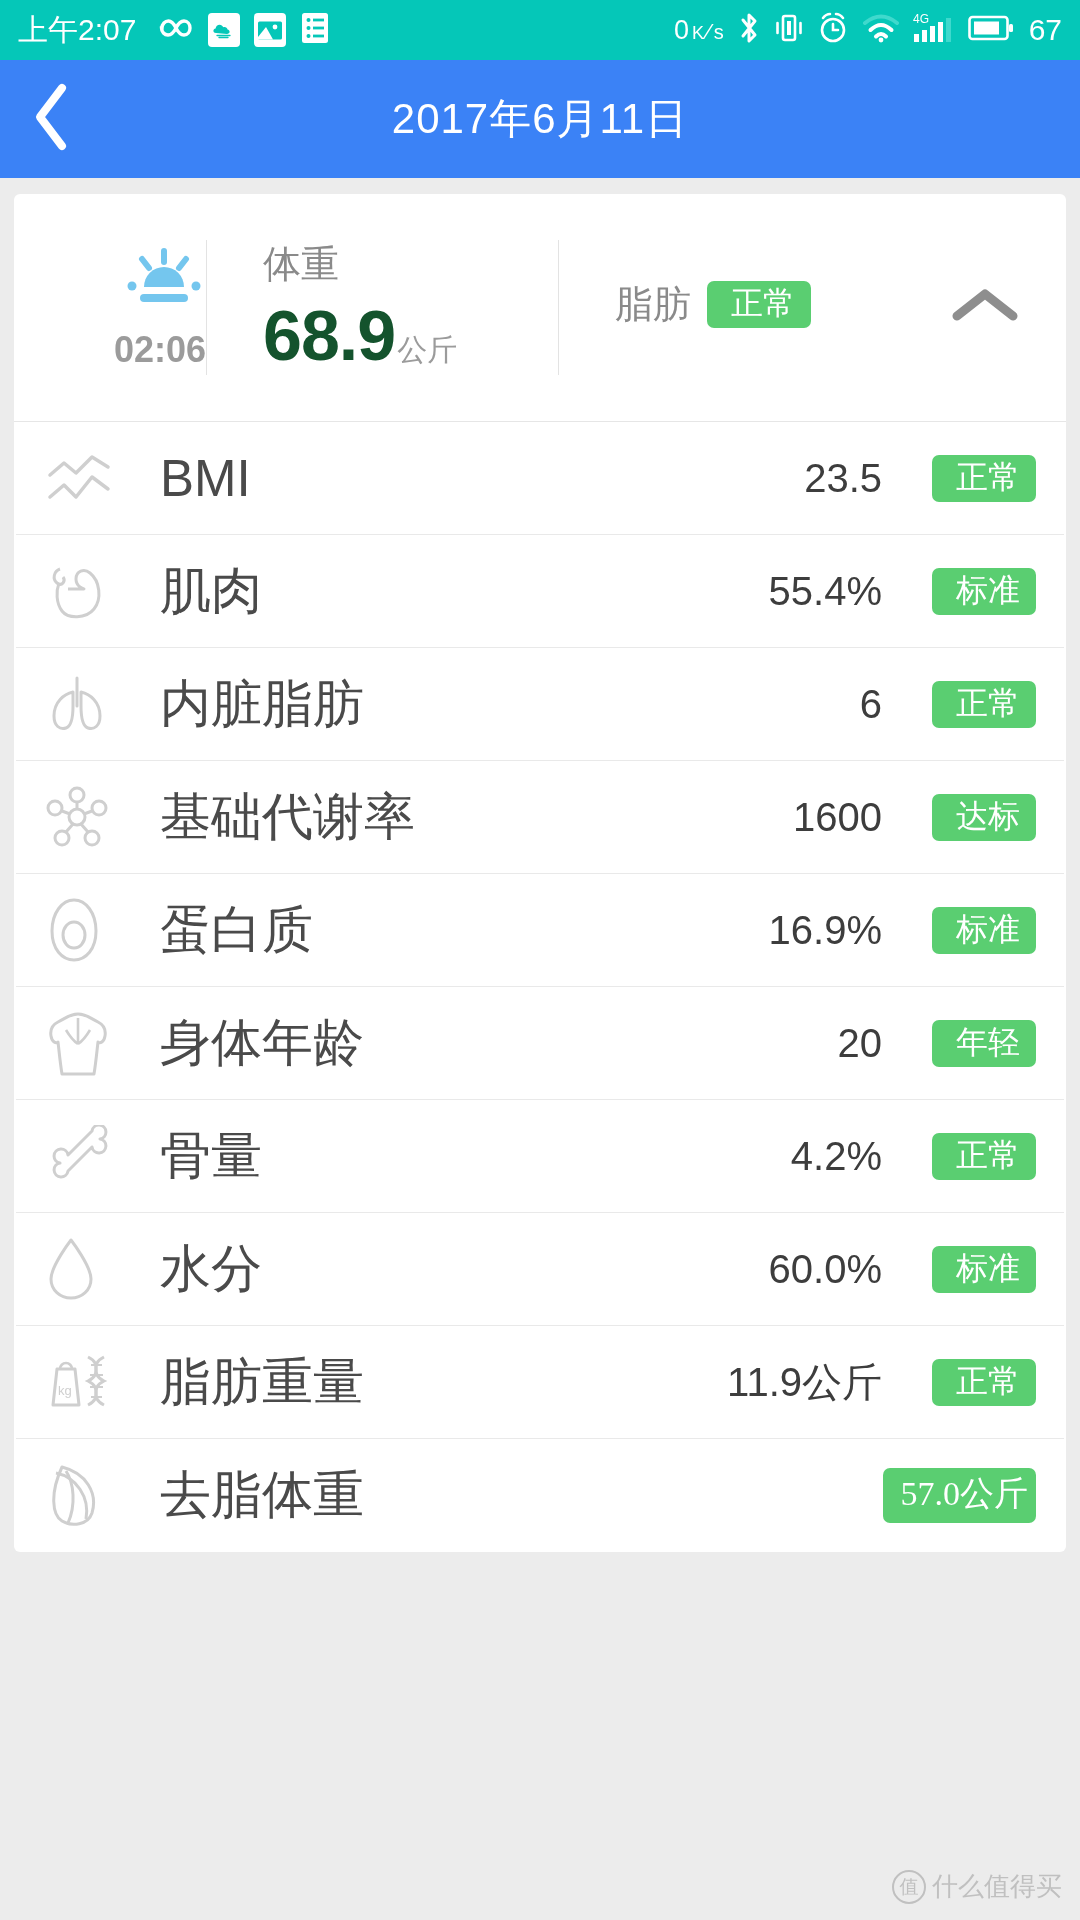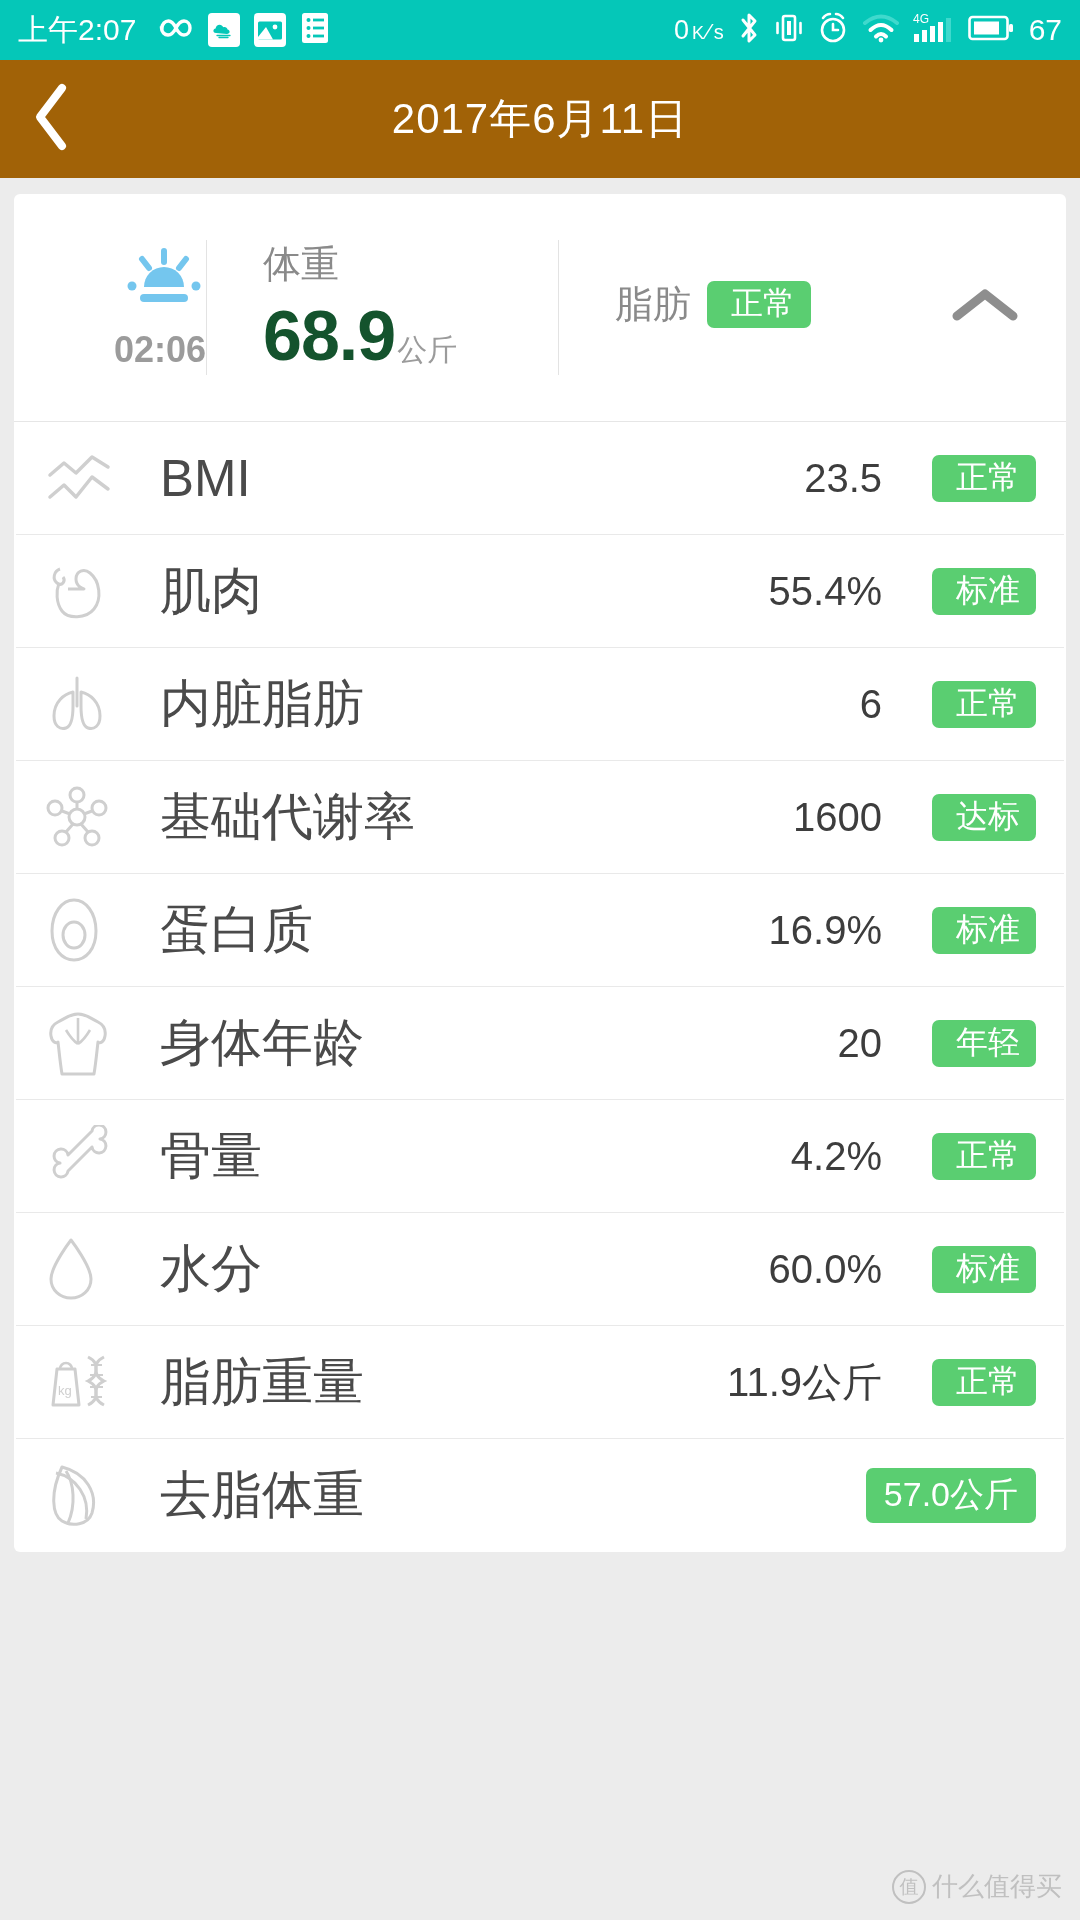--- a/index.html
+++ b/index.html
@@ -64,21 +64,21 @@
     background: #ffffff;
     border-radius: 4px;
     display: flex;
     align-items: center;
     justify-content: center;
   }
 
   
   .titlebar {
     height: 118px;
-    background: #a16207;
+    background: #3b82f6;
     position: relative;
     display: flex;
     align-items: center;
     justify-content: center;
   }
   .back-btn {
     position: absolute;
     left: 14px;
     top: 50%;
     transform: translateY(-50%);
@@ -180,21 +180,22 @@
     color: #ffffff;
     border-radius: 7px;
     font-size: 32px;
     padding: 6px 16px 9px 24px;
     line-height: 1;
     white-space: nowrap;
     display: inline-block;
   }
   .badge.wide {
     font-size: 34px;
-    padding: 9px 18px 12px 18px;
+    padding: 9px 8px 12px 18px;
+    font-family: Liberation Serif, serif;
   }
 
   
   .rows { padding: 0 2px; }
   .row {
     height: 113px;
     display: flex;
     align-items: center;
     padding: 0 28px 0 30px;
     box-sizing: border-box;

